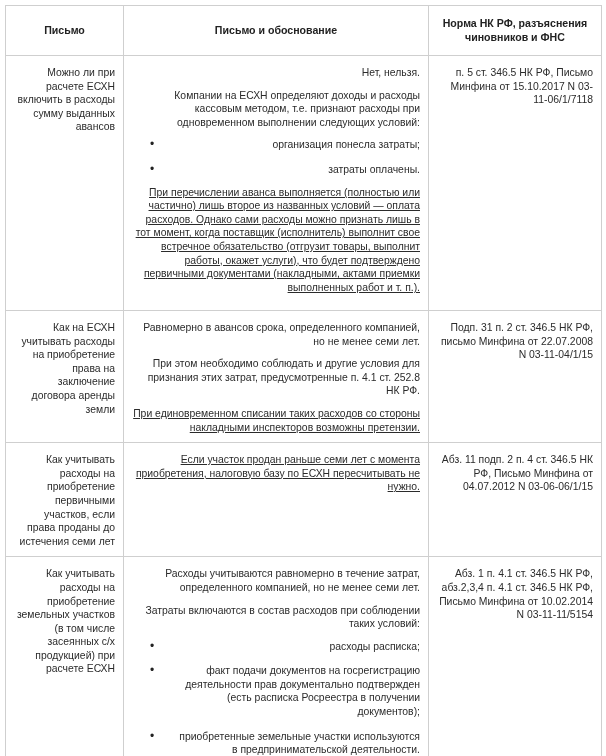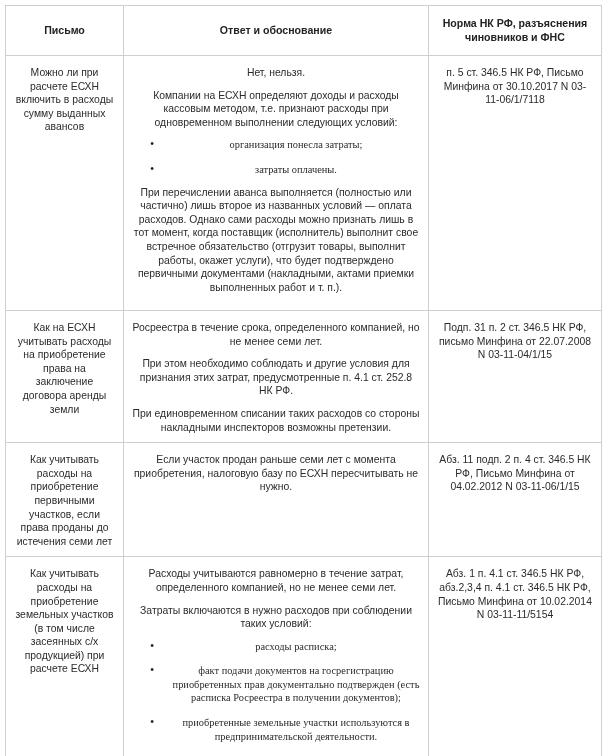--- a/index.html
+++ b/index.html
@@ -6,95 +6,95 @@
   body { width: 606px; height: 756px; overflow: hidden; font-family: "Liberation Sans", sans-serif; color: #2b2b2b; }
   table.grid {
     position: absolute; left: 5px; top: 5px;
     width: 596px; border-collapse: collapse; table-layout: fixed;
     font-size: 10.4px; line-height: 13.6px;
   }
   table.grid td, table.grid th {
     border: 1px solid #cfcfcf;
     vertical-align: top;
     padding: 10px 8px 8px 8px;
-    text-align: center;
+    text-align: right;
   }
   table.grid th {
     font-weight: bold; text-align: center; vertical-align: middle;
     padding: 8px 8px; height: 33px; color: #222; font-size: 10.6px;
   }
   col.c1 { width: 118px; }
   col.c2 { width: 305px; }
   col.c3 { width: 173px; }
   p { margin: 0 0 9px 0; }
-  p:last-child { margin-bottom: 0; }
+  p:last-child { margin-bottom: 0; text-decoration: underline; }
   ul { margin: 0 0 9px 0; padding: 0; list-style: none; }
-  ul li { position: relative; padding-left: 40px; margin-bottom: 11px; font-family: Liberation Serif, serif; }
+  ul li { position: relative; padding-left: 40px; margin-bottom: 11px; }
   ul li::before { content: "\2022"; position: absolute; left: 18px; top: 0; font-size: 12px; color: #222; }
   ul li:last-child { margin-bottom: 0; }
   td.q { padding-right: 6px; }
 </style>
 </head>
 <body>
 
 <table class="grid">
   <colgroup>
       <col class="c1">
       <col class="c2">
       <col class="c3">
     </colgroup>
   <thead>
     <tr>
       <th>Письмо</th>
-      <th>Ответ и обоснование</th>
+      <th>Письмо и обоснование</th>
       <th>Норма НК РФ, разъяснения чиновников и ФНС</th>
     </tr>
   </thead>
   <tbody>
 
     <tr style="height:255px">
       <td class="q">Можно ли при расчете ЕСХН включить в расходы сумму выданных авансов</td>
       <td>
         <p>Нет, нельзя.</p>
         <p>Компании на ЕСХН определяют доходы и расходы кассовым методом, т.е. признают расходы при одновременном выполнении следующих условий:</p>
         <ul>
           <li>организация понесла затраты;</li>
           <li>затраты оплачены.</li>
         </ul>
         <p>При перечислении аванса выполняется (полностью или частично) лишь второе из названных условий — оплата расходов. Однако сами расходы можно признать лишь в тот момент, когда поставщик (исполнитель) выполнит свое встречное обязательство (отгрузит товары, выполнит работы, окажет услуги), что будет подтверждено первичными документами (накладными, актами приемки выполненных работ и т. п.).</p>
       </td>
-      <td>п. 5 ст. 346.5 НК РФ, Письмо Минфина от 30.10.2017 N 03-11-06/1/7118</td>
+      <td>п. 5 ст. 346.5 НК РФ, Письмо Минфина от 15.10.2017 N 03-11-06/1/7118</td>
     </tr>
 
     <tr style="height:97px">
       <td class="q">Как на ЕСХН учитывать расходы на приобретение права на заключение договора аренды земли</td>
       <td>
-        <p>Росреестра в течение срока, определенного компанией, но не менее семи лет.</p>
+        <p>Равномерно в авансов срока, определенного компанией, но не менее семи лет.</p>
         <p>При этом необходимо соблюдать и другие условия для признания этих затрат, предусмотренные п. 4.1 ст. 252.8 НК РФ.</p>
         <p>При единовременном списании таких расходов со стороны накладными инспекторов возможны претензии.</p>
       </td>
       <td>Подп. 31 п. 2 ст. 346.5 НК РФ, письмо Минфина от 22.07.2008 N 03-11-04/1/15</td>
     </tr>
 
     <tr style="height:83px">
       <td class="q">Как учитывать расходы на приобретение первичными участков, если права проданы до истечения семи лет</td>
       <td>
         <p>Если участок продан раньше семи лет с момента приобретения, налоговую базу по ЕСХН пересчитывать не нужно.</p>
       </td>
-      <td>Абз. 11 подп. 2 п. 4 ст. 346.5 НК РФ, Письмо Минфина от 04.02.2012 N 03-11-06/1/15</td>
+      <td>Абз. 11 подп. 2 п. 4 ст. 346.5 НК РФ, Письмо Минфина от 04.07.2012 N 03-06-06/1/15</td>
     </tr>
 
     <tr style="height:180px">
       <td class="q">Как учитывать расходы на приобретение земельных участков (в том числе засеянных с/х продукцией) при расчете ЕСХН</td>
       <td>
         <p>Расходы учитываются равномерно в течение затрат, определенного компанией, но не менее семи лет.</p>
-        <p>Затраты включаются в нужно расходов при соблюдении таких условий:</p>
+        <p>Затраты включаются в состав расходов при соблюдении таких условий:</p>
         <ul>
           <li>расходы расписка;</li>
-          <li>факт подачи документов на госрегистрацию приобретенных прав документально подтвержден (есть расписка Росреестра в получении документов);</li>
+          <li>факт подачи документов на госрегистрацию деятельности прав документально подтвержден (есть расписка Росреестра в получении документов);</li>
           <li>приобретенные земельные участки используются в предпринимательской деятельности.</li>
         </ul>
       </td>
       <td>Абз. 1 п. 4.1 ст. 346.5 НК РФ, абз.2,3,4 п. 4.1 ст. 346.5 НК РФ, Письмо Минфина от 10.02.2014 N 03-11-11/5154</td>
     </tr>
 
   </tbody>
 </table>
 
 </body></html>

